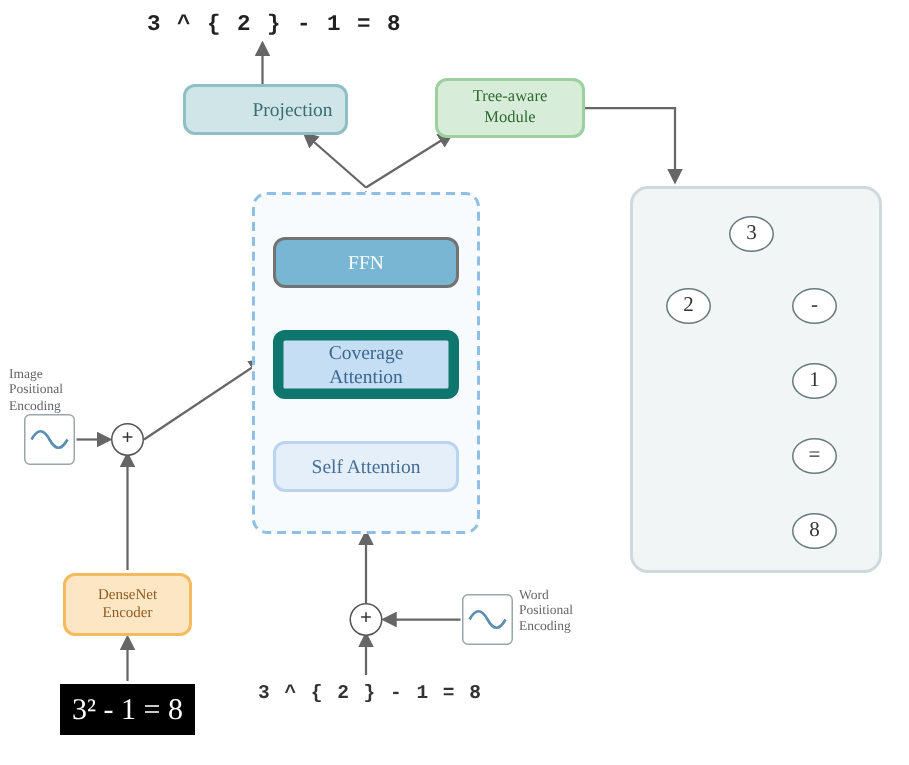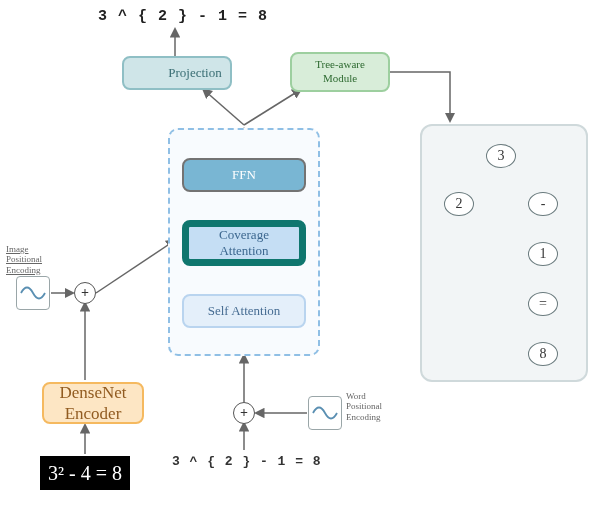--- a/index.html
+++ b/index.html
@@ -164,33 +164,33 @@
 
 <div class="abs dashed-box" style="left:168px; top:128px; width:152px; height:228px;"></div>
 
 <div class="abs box block-ffn" style="left:182px; top:158px; width:124px; height:34px;">FFN</div>
 
 <div class="abs box block-cov" style="left:182px; top:220px; width:124px; height:46px; white-space:pre-line;">Coverage
 Attention</div>
 
 <div class="abs box block-sel" style="left:182px; top:294px; width:124px; height:34px;">Self Attention</div>
 
-<div class="abs box densenet" style="left:42px; top:382px; width:102px; height:42px; font-size:17px; white-space:pre-line;">DenseNet
+<div class="abs box densenet" style="left:42px; top:382px; width:86px; height:42px; font-size:10px; white-space:pre-line;">DenseNet
 Encoder</div>
 
 <div class="abs hand-img" style="left:40px; top:456px;">
-  <span>3² - 4 = 8</span>
+  <span>3² - 1 = 8</span>
 </div>
 
 <div class="abs sine-icon" style="left:16px; top:276px;">
   <svg width="28" height="22">
       <path d="M 2 11 Q 8 0 14 11 T 26 11" fill="none" stroke="#5a8fb2" stroke-width="1.8"></path>
     </svg>
 </div>
-<div class="caption" style="left:6px; top:244px; width:50px; white-space:pre-line;text-decoration:underline;">Image
+<div class="caption" style="left:6px; top:244px; width:50px; white-space:pre-line;">Image
 Positional
 Encoding</div>
 
 <div class="abs plus" style="left:74px; top:282px;">+</div>
 
 <div class="abs plus" style="left:233px; top:402px;">+</div>
 
 <div class="abs sine-icon" style="left:308px; top:396px;">
   <svg width="28" height="22">
       <path d="M 2 11 Q 8 0 14 11 T 26 11" fill="none" stroke="#5a8fb2" stroke-width="1.8"></path>

